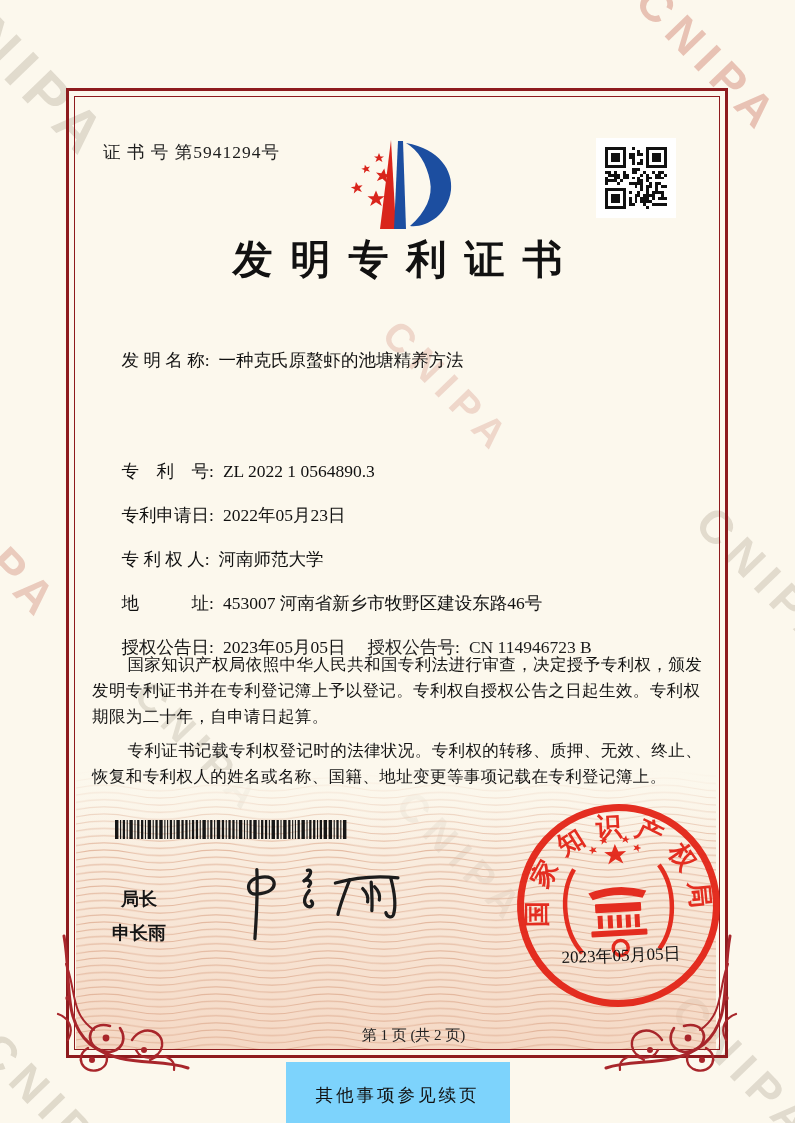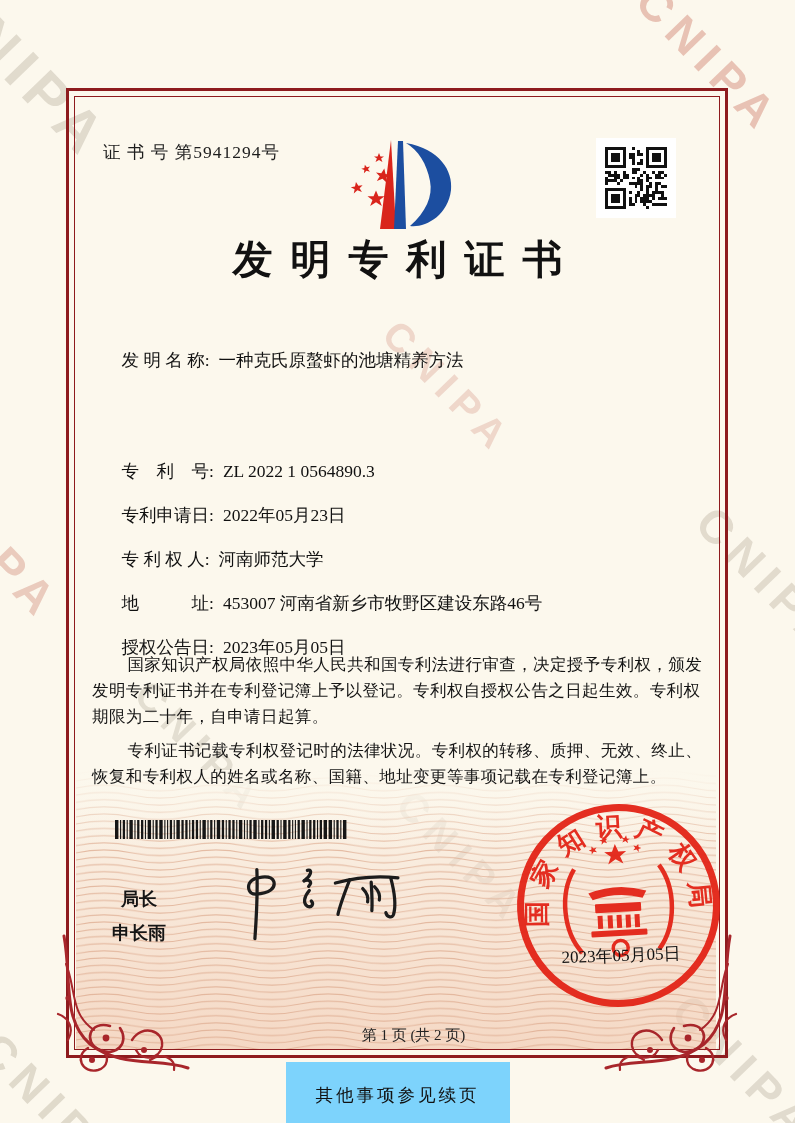--- a/index.html
+++ b/index.html
@@ -393,20 +393,23 @@
   </div>
   <div class="field f5">
     <span class="lab">专 利 权 人:</span><span class="val">河南师范大学</span>
   </div>
   <div class="field f6">
     <span class="lab">地　　　址:</span><span class="val">453007 河南省新乡市牧野区建设东路46号</span>
   </div>
   <div class="field f7">
     <span class="lab">授权公告日:</span><span class="val">2023年05月05日</span>
   </div>
+  <div class="field2">
+    <span class="lab">授权公告号:</span><span class="val">CN 114946723 B</span>
+  </div>
 
   <div class="legal">
     <p>国家知识产权局依照中华人民共和国专利法进行审查，决定授予专利权，颁发发明专利证书并在专利登记簿上予以登记。专利权自授权公告之日起生效。专利权期限为二十年，自申请日起算。</p>
     <p>专利证书记载专利权登记时的法律状况。专利权的转移、质押、无效、终止、恢复和专利权人的姓名或名称、国籍、地址变更等事项记载在专利登记簿上。</p>
   </div>
 
   <div class="barcode">
     <svg id="bc" width="233" height="19" preserveAspectRatio="none" viewBox="0 0 204.20000000000022 19">
         <rect x="0" y="0" width="3" height="19" fill="#161616"></rect>
         <rect x="4.4" y="0" width="1" height="19" fill="#161616"></rect>

